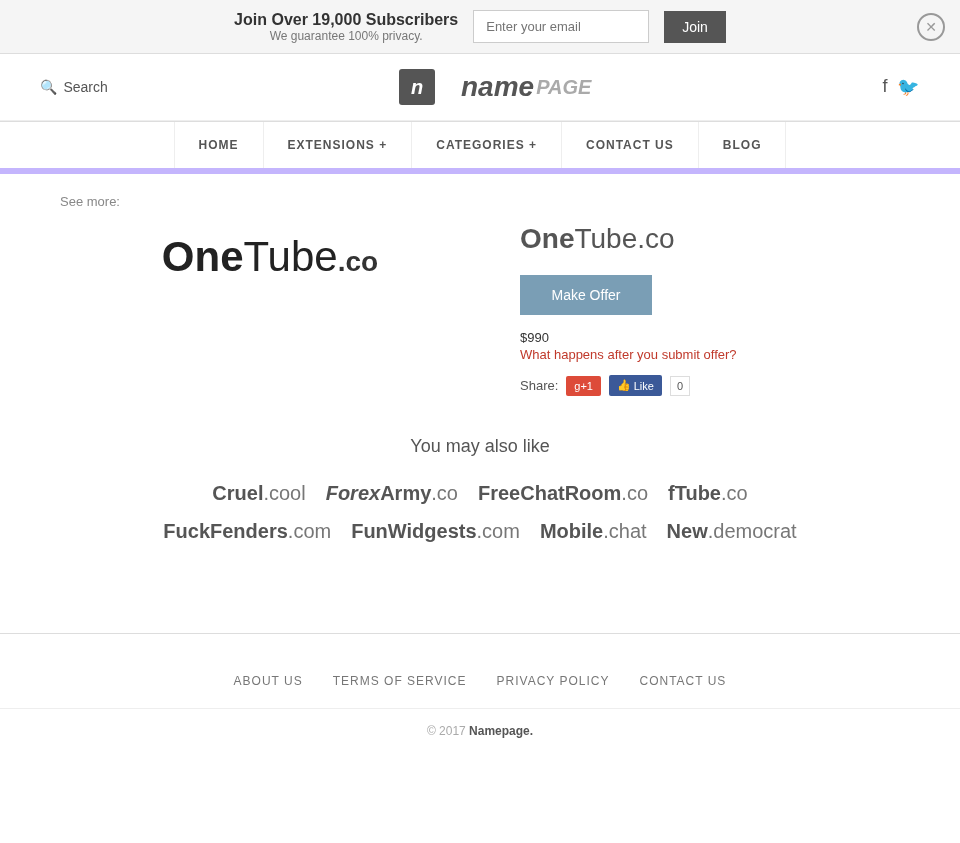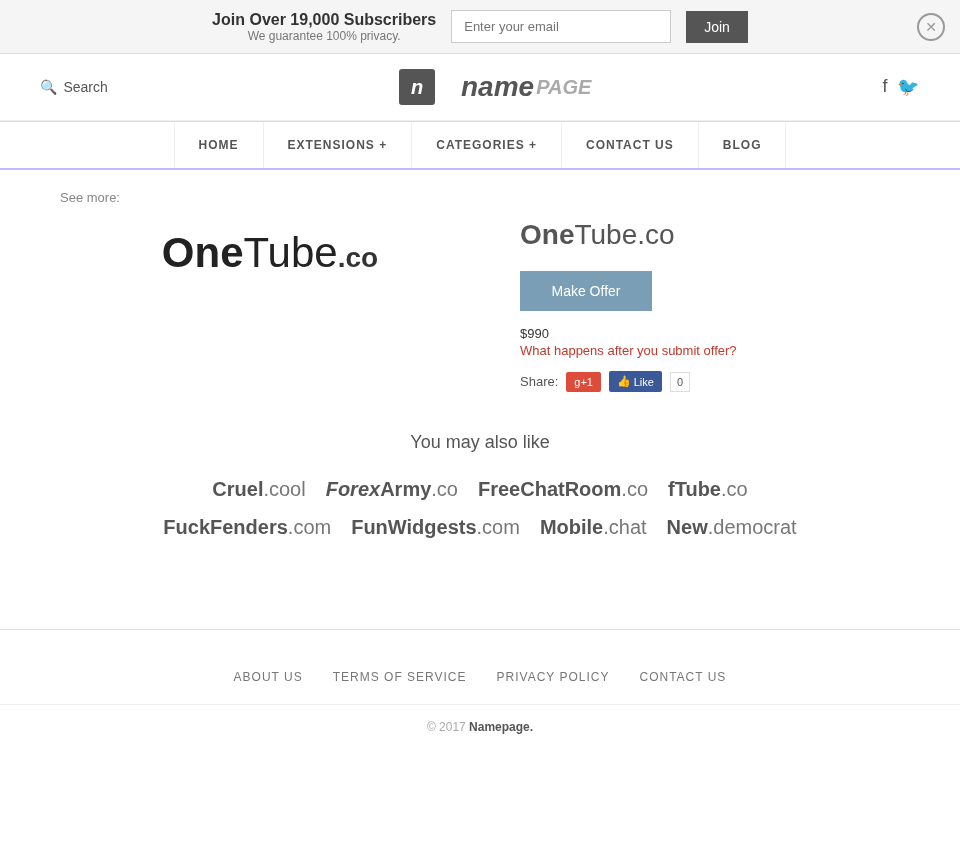--- a/index.html
+++ b/index.html
@@ -16,21 +16,21 @@
       gap: 15px;
       position: relative;
     }
     .top-banner-text { text-align: center; }
     .top-banner-title { font-size: 16px; font-weight: bold; color: #333; }
     .top-banner-sub { font-size: 12px; color: #777; }
     .email-input {
       border: 1px solid #ccc;
       padding: 8px 12px;
       font-size: 13px;
-      width: 220px;
+      width: 176px;
       outline: none;
       color: #aaa;
     }
     .join-btn {
       background: #555;
       color: #fff;
       border: none;
       padding: 8px 18px;
       font-size: 14px;
       cursor: pointer;
@@ -98,21 +98,21 @@
       cursor: pointer;
       text-decoration: none;
     }
 
     
     .nav {
       display: flex;
       justify-content: center;
       gap: 0;
       border-top: 1px solid #ddd;
-      border-bottom: 2px solid #c4b5fd;
+      border-bottom: 6px solid #c4b5fd;
     }
     .nav-item {
       padding: 16px 24px;
       font-size: 12px;
       font-weight: bold;
       letter-spacing: 1px;
       color: #555;
       cursor: pointer;
       text-transform: uppercase;
       border-right: 1px solid #eee;

